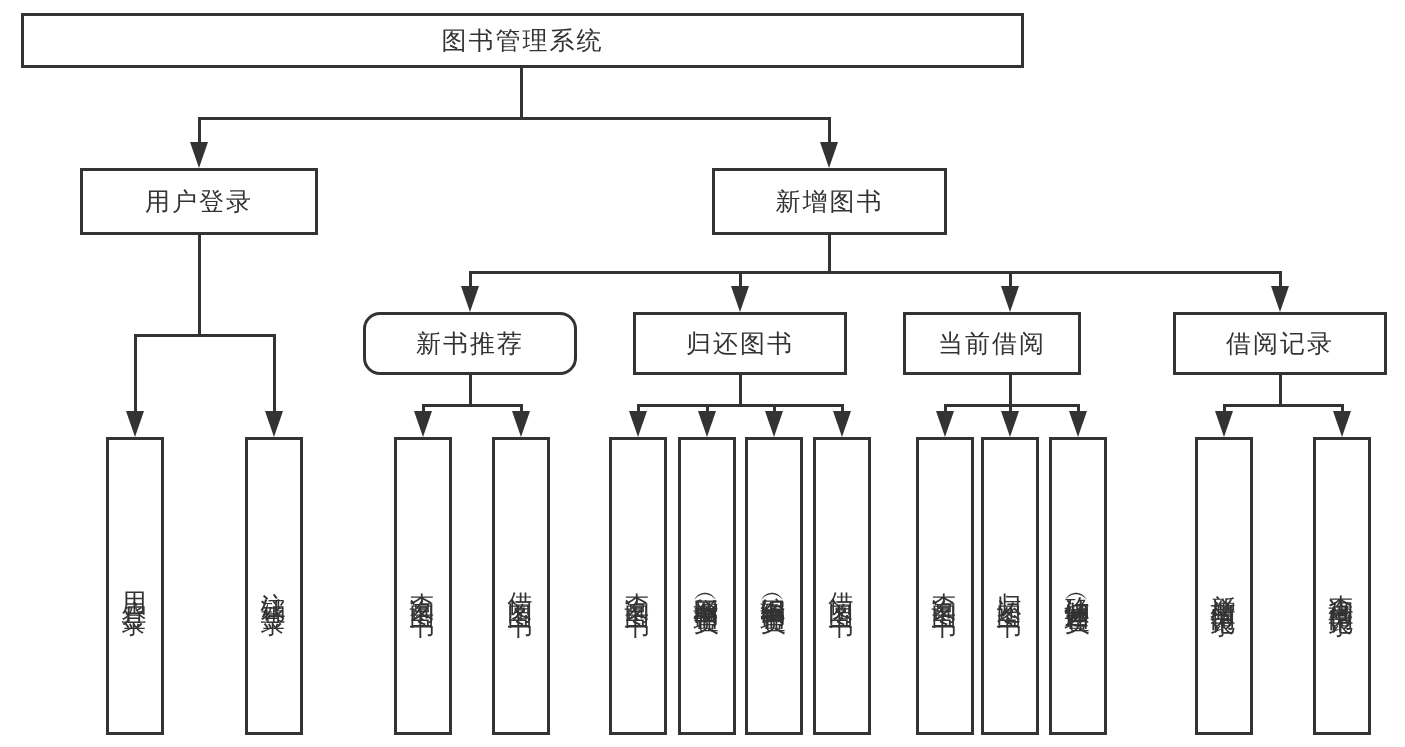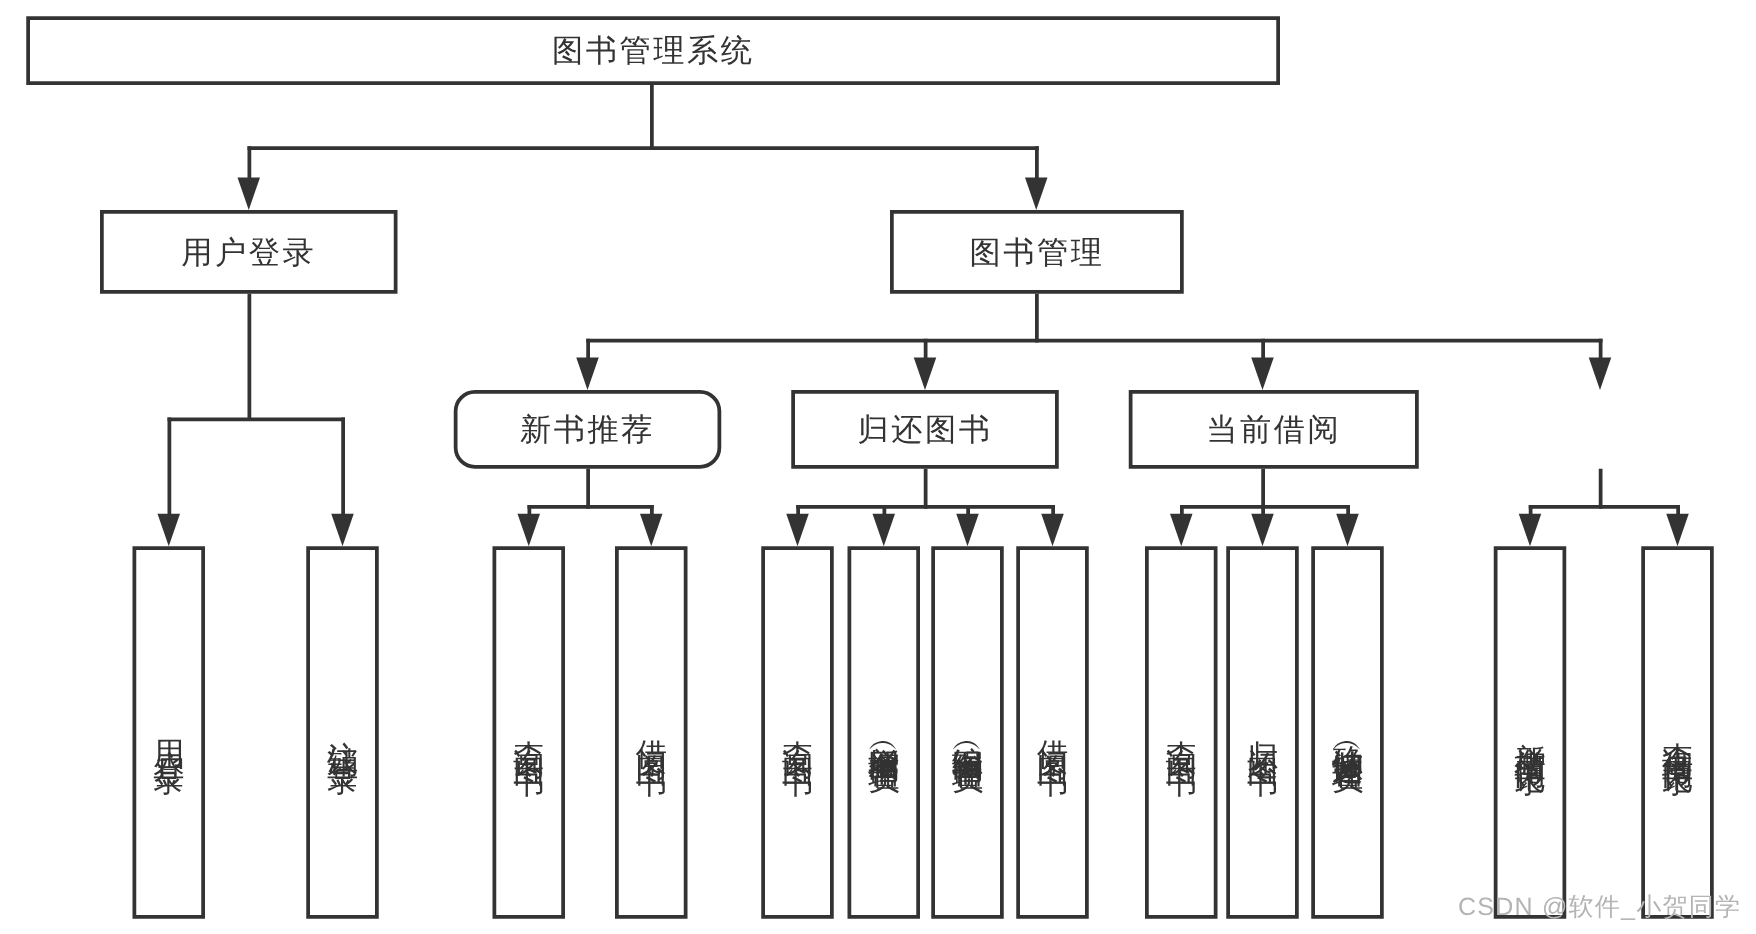--- a/index.html
+++ b/index.html
@@ -63,21 +63,21 @@
   <div class="node" style="left:21px; top:13px; width:1003px; height:55px;">图书管理系统</div>
 
   <div class="vline" style="left:520px; top:68px; height:52px;"></div>
   <div class="hline" style="left:198px; top:117px; width:633px;"></div>
   <div class="vline" style="left:198px; top:117px; height:32px;"></div>
   <div class="arrow" style="left:190px; top:142px;"></div>
   <div class="vline" style="left:828px; top:117px; height:32px;"></div>
   <div class="arrow" style="left:820px; top:142px;"></div>
 
   <div class="node" style="left:80px; top:168px; width:238px; height:67px;">用户登录</div>
-  <div class="node" style="left:712px; top:168px; width:235px; height:67px;">图书管理</div>
+  <div class="node" style="left:712px; top:168px; width:235px; height:67px;">新增图书</div>
 
   <div class="vline" style="left:198px; top:235px; height:101px;"></div>
   <div class="hline" style="left:134px; top:334px; width:142px;"></div>
   <div class="vline" style="left:134px; top:334px; height:82px;"></div>
   <div class="arrow" style="left:126px; top:411px;"></div>
   <div class="vline" style="left:273px; top:334px; height:82px;"></div>
   <div class="arrow" style="left:265px; top:411px;"></div>
 
   <div class="vline" style="left:828px; top:235px; height:39px;"></div>
   <div class="hline" style="left:469px; top:271px; width:813px;"></div>
@@ -85,21 +85,22 @@
   <div class="arrow" style="left:461px; top:286px;"></div>
   <div class="vline" style="left:739px; top:271px; height:20px;"></div>
   <div class="arrow" style="left:731px; top:286px;"></div>
   <div class="vline" style="left:1009px; top:271px; height:20px;"></div>
   <div class="arrow" style="left:1001px; top:286px;"></div>
   <div class="vline" style="left:1279px; top:271px; height:20px;"></div>
   <div class="arrow" style="left:1271px; top:286px;"></div>
 
   <div class="node" style="left:363px; top:312px; width:214px; height:63px;border-radius:17px;">新书推荐</div>
   <div class="node" style="left:633px; top:312px; width:214px; height:63px;">归还图书</div>
-  <div class="node" style="left:903px; top:312px; width:232px; height:63px;">当前借阅</div>
+  <div class="node" style="left:903px; top:312px; width:178px; height:63px;">当前借阅</div>
+  <div class="node" style="left:1173px; top:312px; width:214px; height:63px;">借阅记录</div>
 
   <div class="vline" style="left:469px; top:375px; height:32px;"></div>
   <div class="hline" style="left:422px; top:404px; width:101px;"></div>
   <div class="vline" style="left:422px; top:404px; height:14px;"></div>
   <div class="arrow" style="left:414px; top:411px;"></div>
   <div class="vline" style="left:520px; top:404px; height:14px;"></div>
   <div class="arrow" style="left:512px; top:411px;"></div>
 
   <div class="vline" style="left:739px; top:375px; height:32px;"></div>
   <div class="hline" style="left:637px; top:404px; width:207px;"></div>
@@ -135,15 +136,14 @@
   <div class="node leaf vtext" style="left:609px;">查询图书</div>
   <div class="node leaf vtext xlong" style="left:678px;">新增图书（管理员）</div>
   <div class="node leaf vtext xlong" style="left:745px;">编辑图书（管理员）</div>
   <div class="node leaf vtext" style="left:813px;">借阅图书</div>
   <div class="node leaf vtext" style="left:916px;">查询图书</div>
   <div class="node leaf vtext" style="left:981px;">归还图书</div>
   <div class="node leaf vtext xlong" style="left:1049px;">确认归还（管理员）</div>
   <div class="node leaf vtext long" style="left:1195px;">新增借阅记录</div>
   <div class="node leaf vtext long" style="left:1313px;">查询借阅记录</div>
 
-  <div class="watermark">CSDN @软件_小贺同学</div>
 
 </div>
 
 </body></html>

